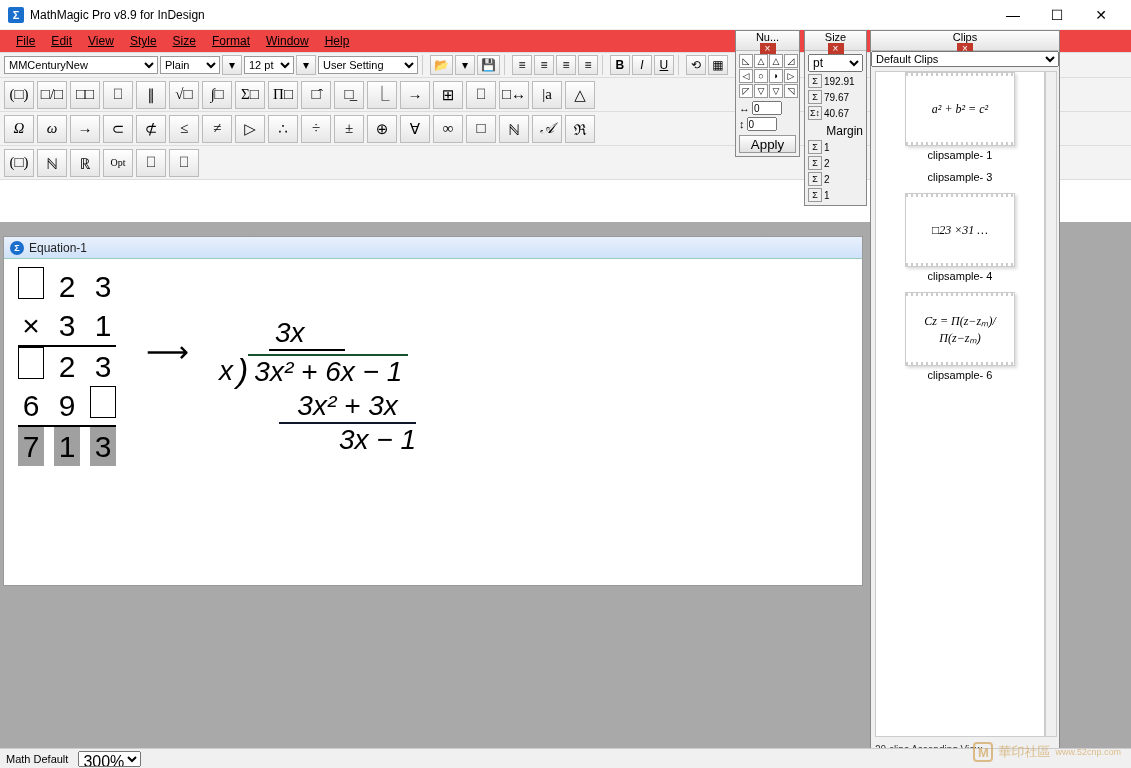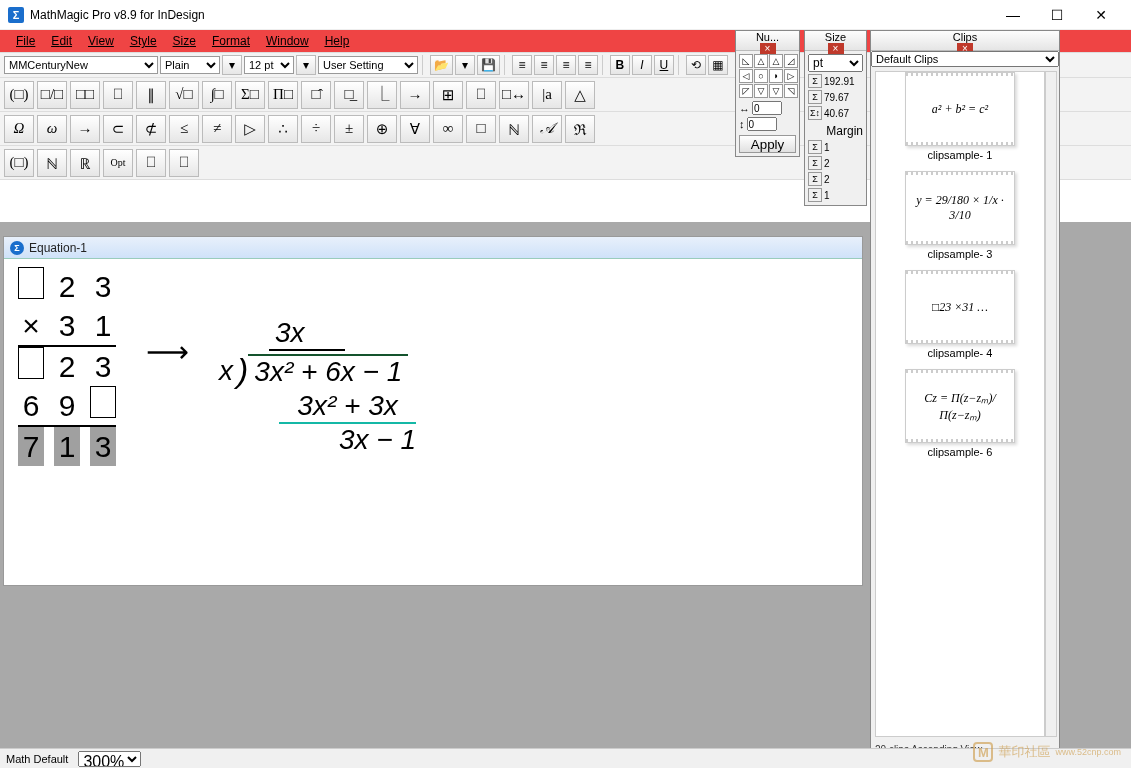--- a/index.html
+++ b/index.html
@@ -36,21 +36,21 @@
 .mult-row .box { border:1px solid #000; height:32px; }
 .mult-row .shade { background:#a0a0a0; }
 .underline { border-bottom:2px solid #000; }
 
 .longdiv { font-style:italic; font-size:28px; margin-top:50px; }
 .longdiv .quot { margin-left:50px; border-bottom:2px solid #000; display:inline-block; padding:0 40px 0 6px; }
 .longdiv .divline { display:flex; align-items:center; }
 .longdiv .divisor { padding-right:4px; }
 .longdiv .paren { font-size:34px; }
 .longdiv .frac { text-align:center; margin-left:60px; }
-.longdiv .frac .num { border-bottom:2px solid #14b8a6; padding:0 8px; }
+.longdiv .frac .num { border-bottom:2px solid #0f172a; padding:0 8px; }
 .longdiv .rem { margin-left:120px; }
 
 .arrow { font-size:30px; align-self:center; margin-top:-30px; }
 
 
 .panel { position:absolute; background:#f0f0f0; border:1px solid #888; font-size:11px; }
 .panel-title { height:20px; background:linear-gradient(#fdfdfd,#e5e5e5); border-bottom:1px solid #bbb; display:flex; align-items:center; padding:0 4px;flex-direction:column; }
 .panel-title span:first-child { flex:1; }
 .panel-close { width:16px; height:16px; background:#c0392b; color:#fff; display:inline-flex; align-items:center; justify-content:center; font-size:10px; cursor:pointer; }
 .panel-body { padding:3px; }
@@ -313,21 +313,20 @@
       <span>Clips</span>
       <span class="panel-close">×</span>
     </div>
   <div class="sel"><select><option>Default Clips</option></select></div>
   <div class="list" id="clips-list">
       <div class="clip">
         <div class="thumb">a² + b² = c²</div>
         <div>clipsample- 1</div>
       </div>
       <div class="clip">
-        <div class="thumb">y = 29/180 × 1/x · 3/10</div>
         <div>clipsample- 3</div>
       </div>
       <div class="clip">
         <div class="thumb">□23 ×31 …</div>
         <div>clipsample- 4</div>
       </div>
       <div class="clip">
         <div class="thumb">Cz = Π(z−zₘ)/Π(z−zₘ)</div>
         <div>clipsample- 6</div>
       </div>

